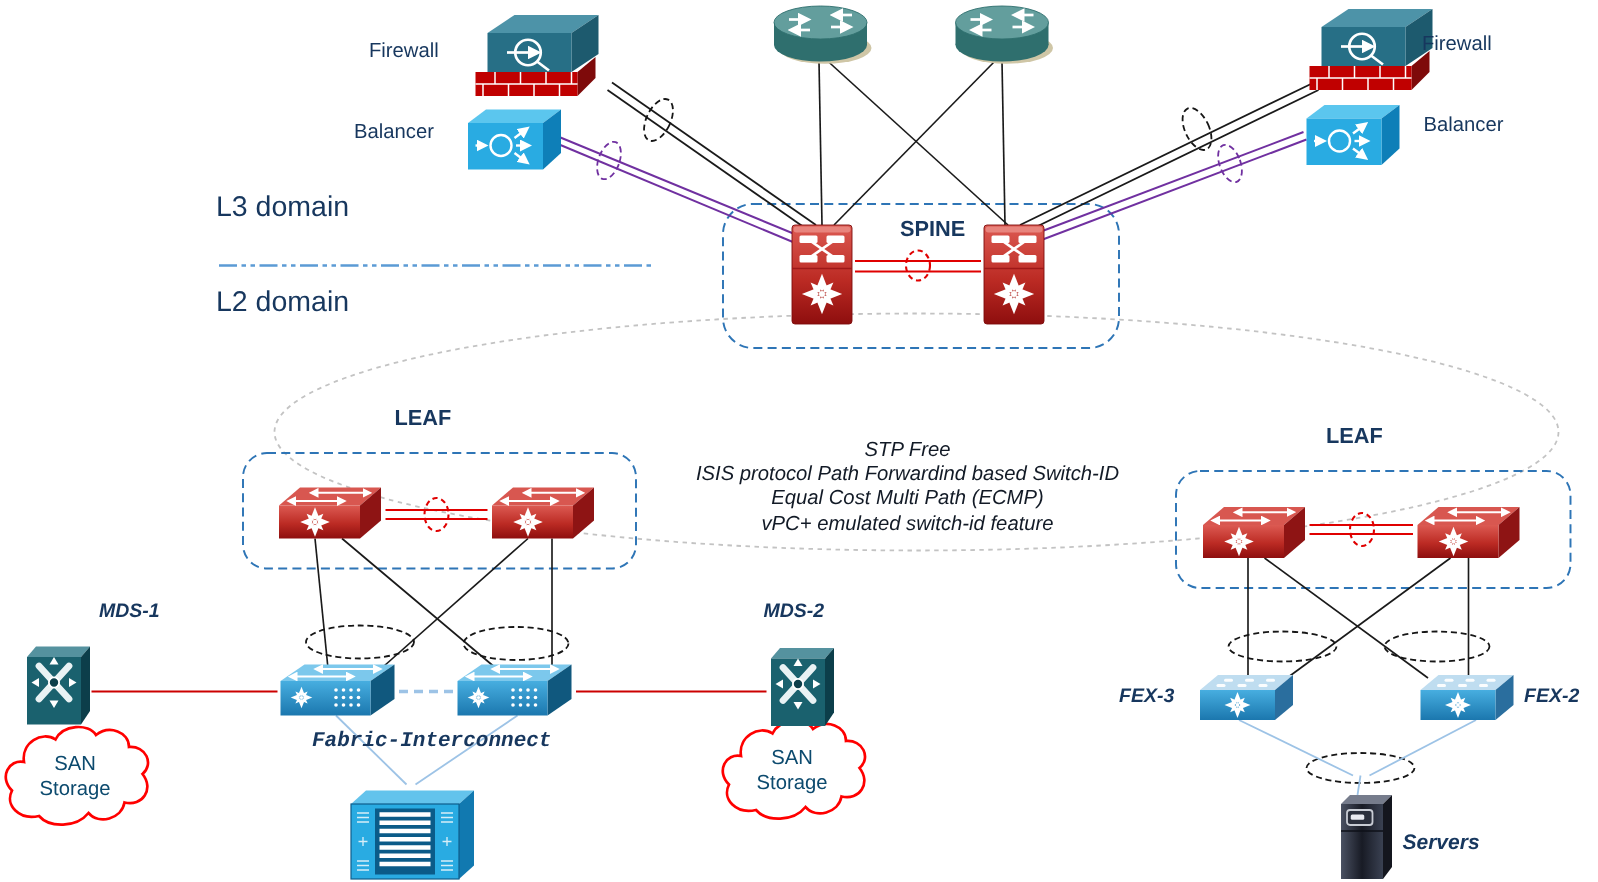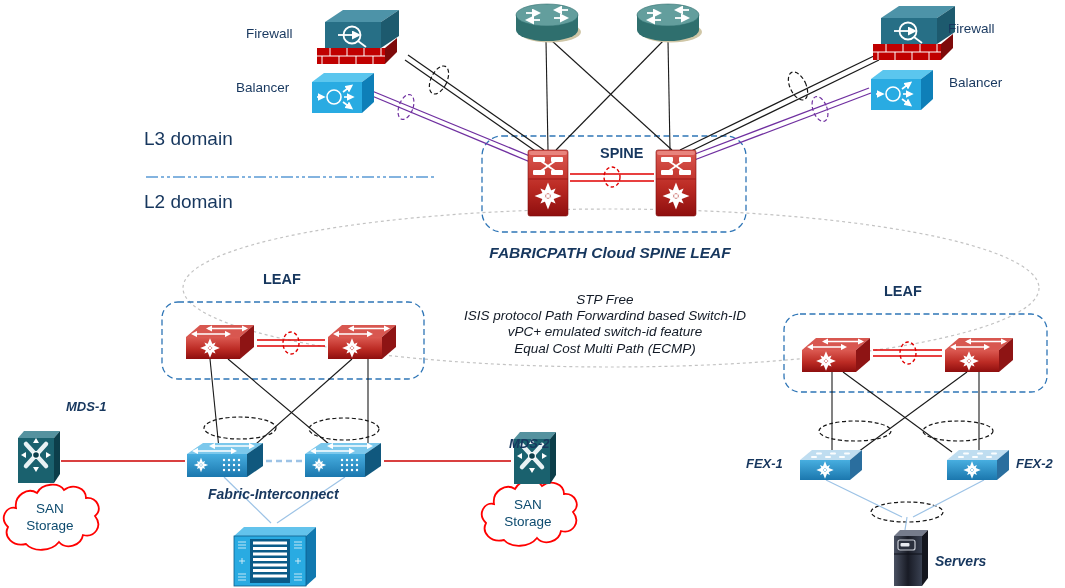--- a/index.html
+++ b/index.html
@@ -465,33 +465,32 @@
 
 <div class="lbl lbl-dev" style="left:246px;top:27px;">Firewall</div>
 <div class="lbl lbl-dev" style="left:236px;top:81px;">Balancer</div>
 <div class="lbl lbl-dev" style="left:948px;top:22px;">Firewall</div>
 <div class="lbl lbl-dev" style="left:949px;top:76px;">Balancer</div>
 
 <div class="lbl lbl-group" style="left:600px;top:146px;">SPINE</div>
 <div class="lbl lbl-group" style="left:263px;top:272px;">LEAF</div>
 <div class="lbl lbl-group" style="left:884px;top:284px;">LEAF</div>
 
-<div class="cloud-title">FABRICPATH Cloud SPINE LEAF</div>
 <div class="cloud-features">
   <div>STP Free</div>
   <div>ISIS protocol Path Forwardind based Switch-ID</div>
+  <div>Equal Cost Multi Path (ECMP)</div>
   <div>vPC+ emulated switch-id feature</div>
-  <div>Equal Cost Multi Path (ECMP)</div>
 </div>
 
 <div class="lbl lbl-bi" style="left:18px;top:400px;font-size:13px;margin-left:48px;">MDS-1</div>
-<div class="lbl lbl-bi" style="left:509px;top:400px;font-size:13px;margin-top:37px;">MDS-2</div>
-<div class="lbl lbl-bi" style="left:208px;top:487px;font-size:14px;">Fabric-Interconnect</div>
+<div class="lbl lbl-bi" style="left:509px;top:400px;font-size:13px;">MDS-2</div>
+<div class="lbl lbl-bi" style="left:208px;top:487px;font-size:14px;font-family:Liberation Mono, monospace;">Fabric-Interconnect</div>
 <div class="lbl lbl-bi" style="left:304px;top:546px;font-size:14px;margin-top:47px;">UCS Servers</div>
-<div class="lbl lbl-bi" style="left:746px;top:457px;font-size:13px;">FEX-1</div>
+<div class="lbl lbl-bi" style="left:746px;top:457px;font-size:13px;">FEX-3</div>
 <div class="lbl lbl-bi" style="left:1016px;top:457px;font-size:13px;">FEX-2</div>
 <div class="lbl lbl-bi" style="left:935px;top:554px;font-size:14px;">Servers</div>
 
 <div class="san-text" style="left:8px;top:500px;">
   <div>SAN</div>
   <div>Storage</div>
 </div>
 <div class="san-text" style="left:486px;top:496px;">
   <div>SAN</div>
   <div>Storage</div>

